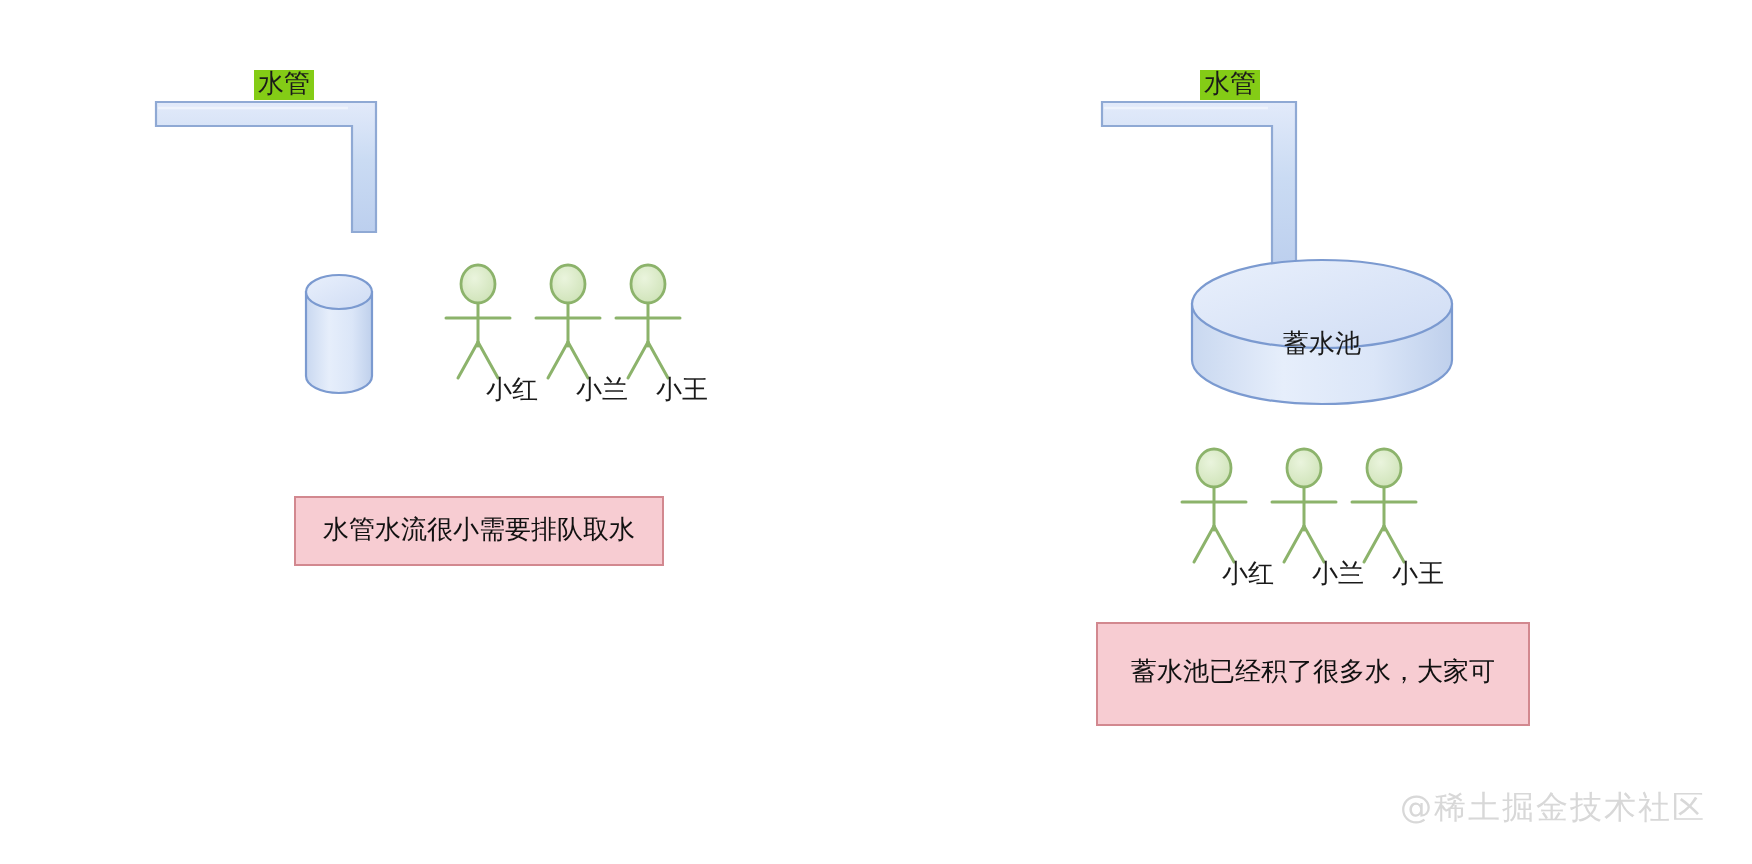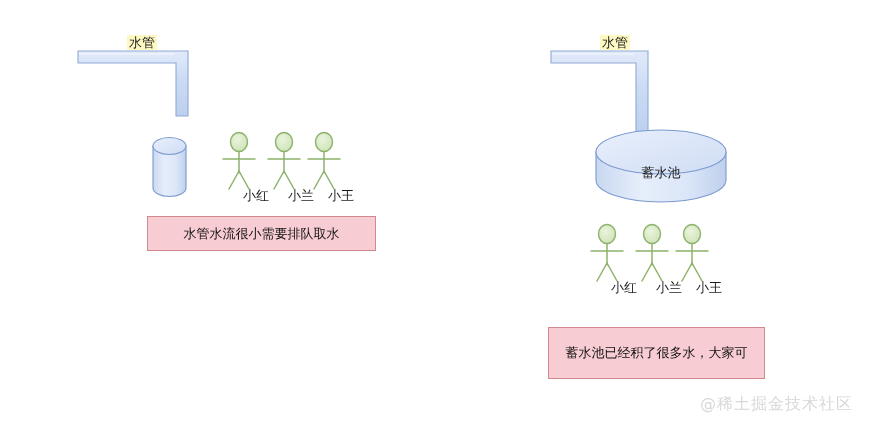--- a/index.html
+++ b/index.html
@@ -26,21 +26,21 @@
   }
   .lbl {
     position: absolute;
     color: #1a1a1a;
     font-size: 13px;
     line-height: 15px;
     white-space: nowrap;
   }
   .pipe-label {
     font-size: 13px;
-    background: #fef9c3;
+    background: #84cc16;
     padding: 0 2px;
   }
   .tank-label {
     font-size: 13px;
   }
   .person-name {
     font-size: 13px;
     text-align: center;
     margin-left: 17px;
   }
@@ -173,35 +173,35 @@
       </g>
     </g>
   </svg>
 
   <div class="lbl pipe-label" style="left:127px; top:35px;">水管</div>
 
   <div class="lbl person-name" style="left:222px; top:188px; width:34px;">小红</div>
   <div class="lbl person-name" style="left:267px; top:188px; width:34px;">小兰</div>
   <div class="lbl person-name" style="left:307px; top:188px; width:34px;">小王</div>
 
-  <div class="caption" style="left:147px; top:216px; width:229px; height:35px;">
+  <div class="caption" style="left:147px; top:248px; width:185px; height:35px;">
     <div>
       <span>水管水流很小需要排队取水</span>
     </div>
   </div>
 
   <div class="lbl pipe-label" style="left:600px; top:35px;">水管</div>
 
   <div class="lbl tank-label" style="left:634px; top:165px; width:54px; text-align:center;">蓄水池</div>
 
   <div class="lbl person-name" style="left:590px; top:280px; width:34px;">小红</div>
   <div class="lbl person-name" style="left:635px; top:280px; width:34px;">小兰</div>
   <div class="lbl person-name" style="left:675px; top:280px; width:34px;">小王</div>
 
-  <div class="caption" style="left:548px; top:311px; width:217px; height:52px;margin-top:16px;">
+  <div class="caption" style="left:548px; top:311px; width:217px; height:52px;">
     <div>
       <span>蓄水池已经积了很多水，大家可</span>
     </div>
   </div>
 
   <div class="watermark" style="left:700px; top:394px;">@稀土掘金技术社区</div>
 
 </div>
 
 </body></html>

